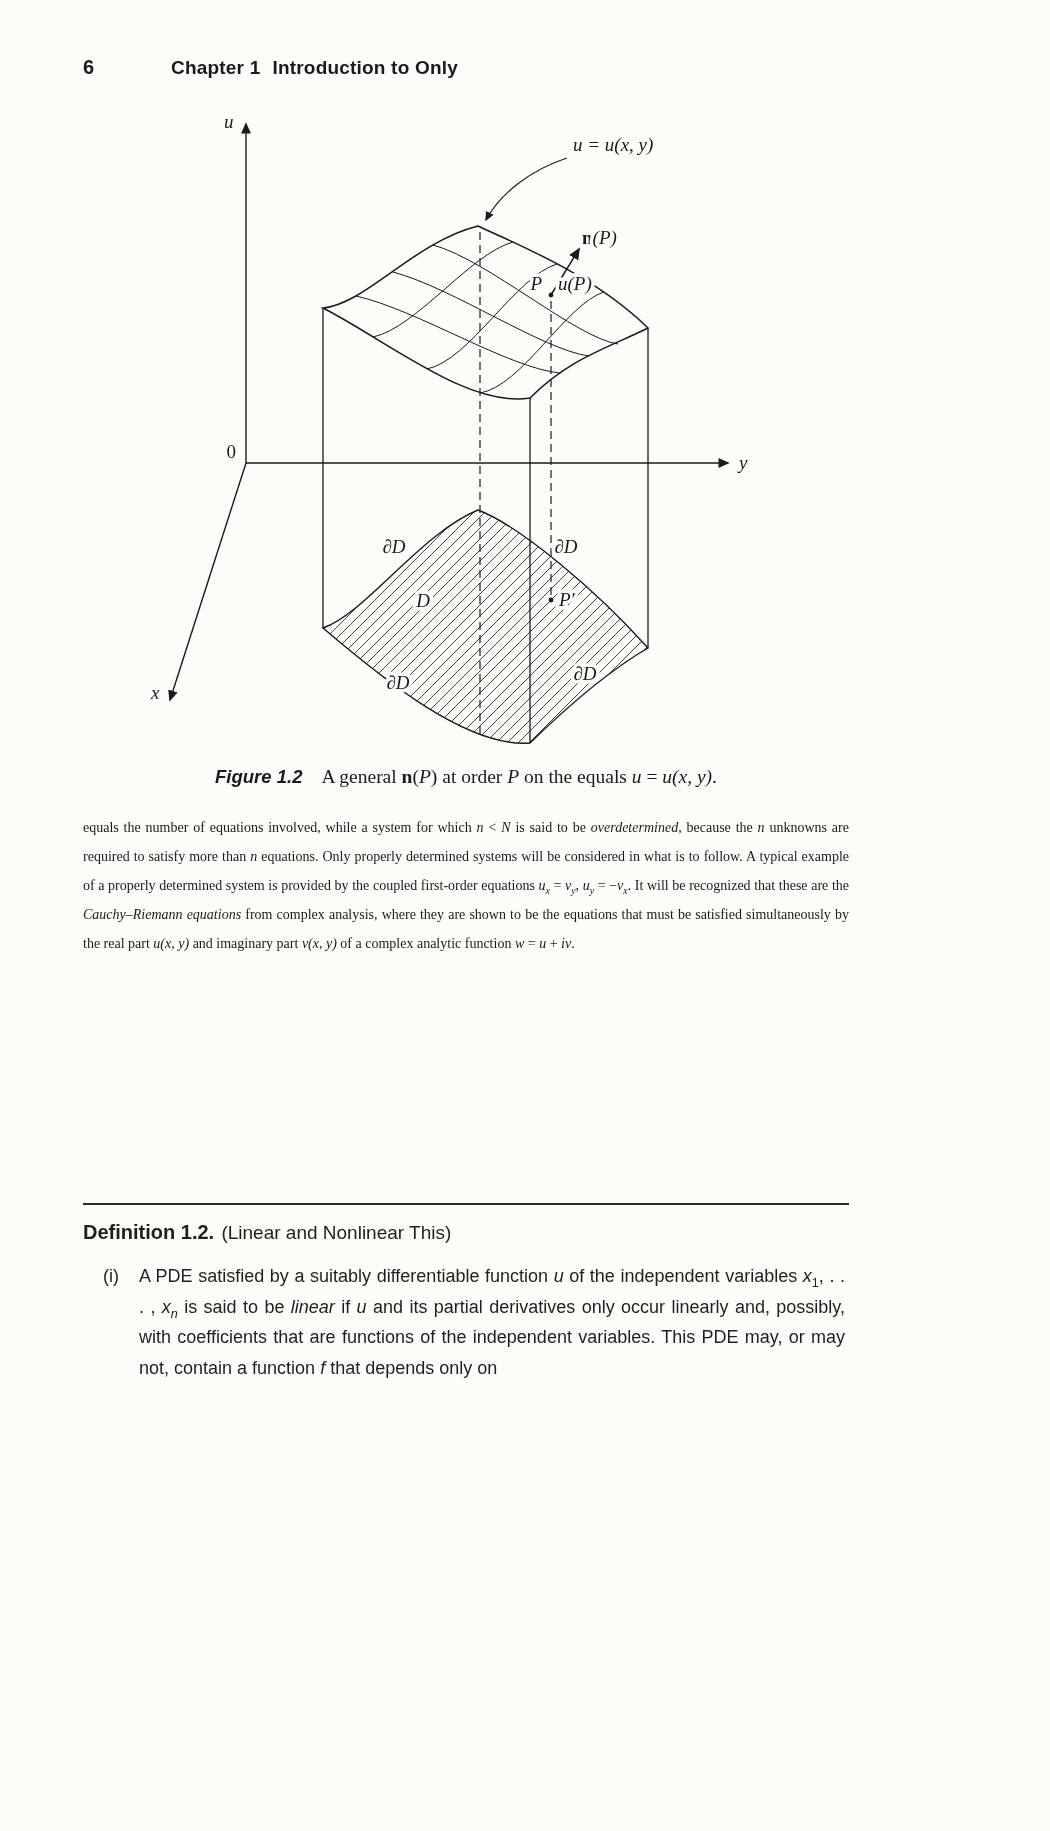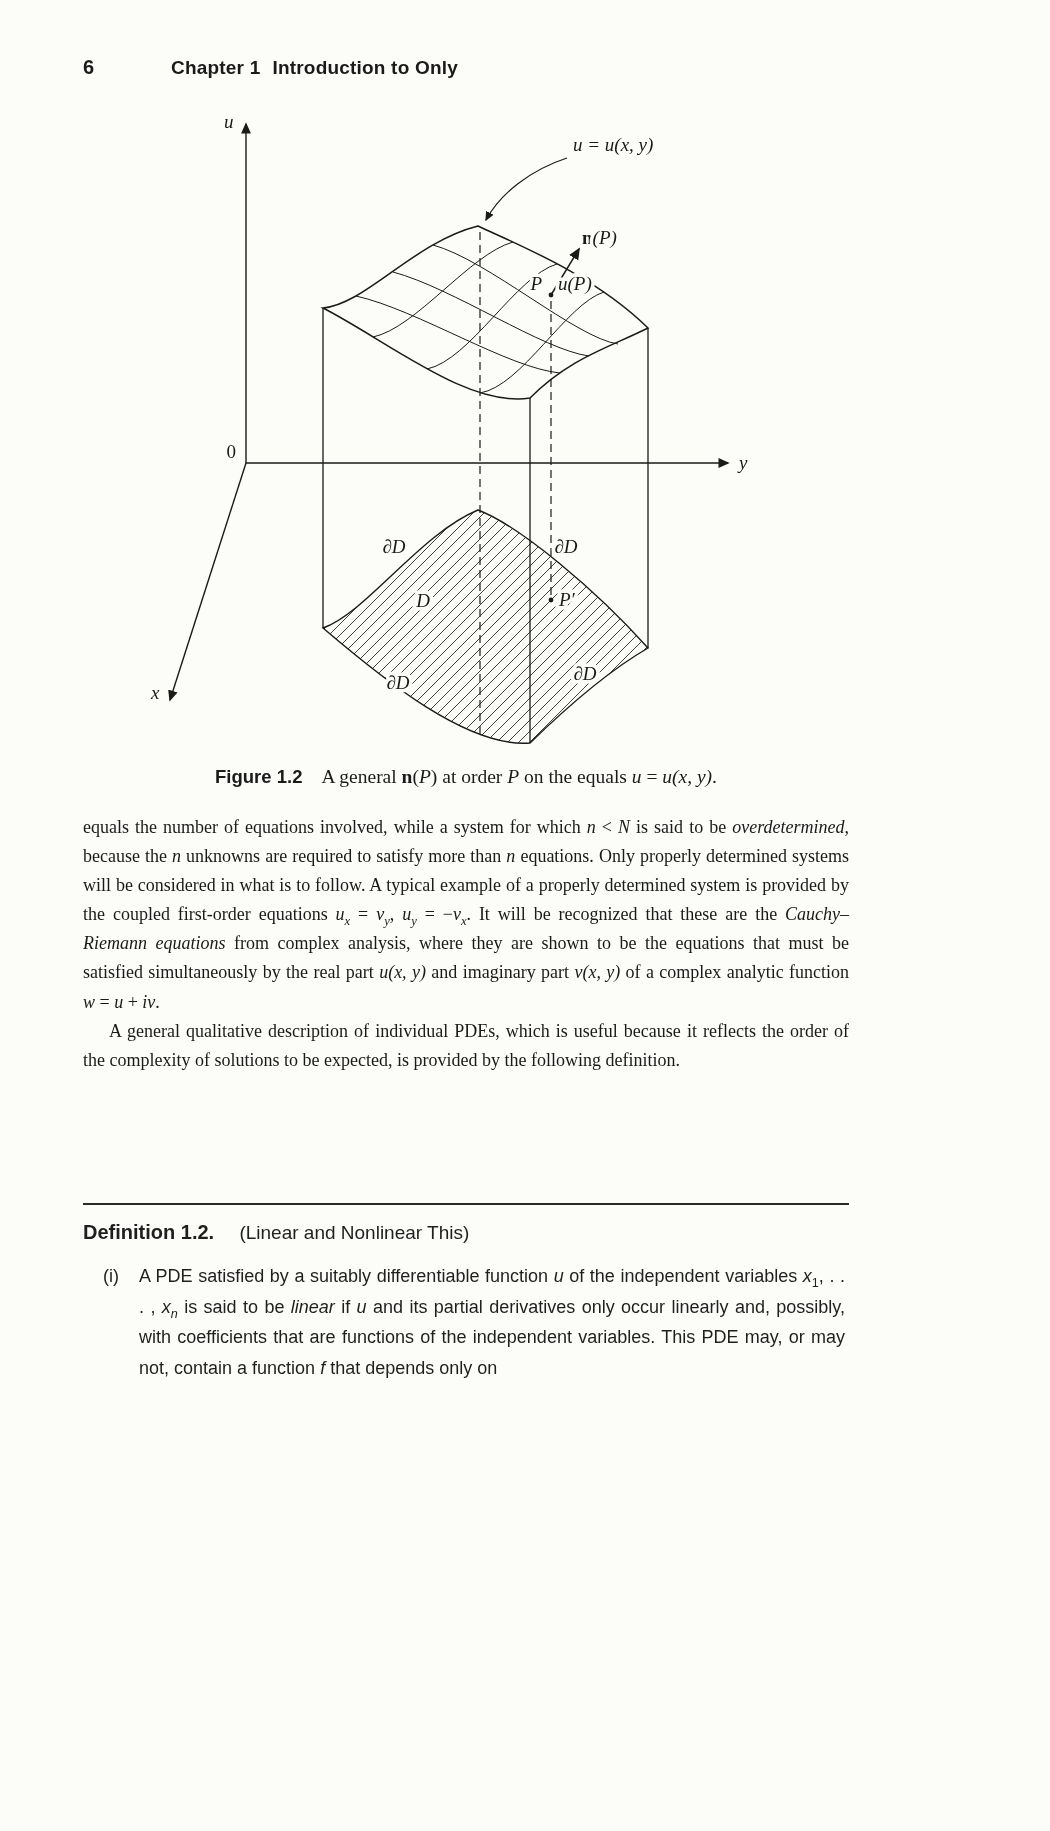--- a/index.html
+++ b/index.html
@@ -32,40 +32,40 @@
   }
   .fig-svg text.itx { font-style:italic; }
   .fig-svg .halo { paint-order:stroke fill; stroke:#fcfcf9; stroke-width:7px; stroke-linejoin:round; }
 
   .caption {
     position:absolute; top:766px; left:83px; width:766px;
     text-align:center; font-size:19.5px; color:#1a1a1a;
   }
   .cap-label {
     font-family:"Liberation Sans", sans-serif; font-weight:bold;
-    font-size:18.5px; margin-right:19px;
+    font-size:18.5px; margin-right:19px;font-style:italic;
   }
 
   .body-text {
     position:absolute; top:813px; left:83px; width:766px;
-    font-size:18px; line-height:29.1px; text-align:justify;
+    font-size:14px; line-height:29.1px; text-align:justify;
   }
   .body-text p.indent { text-indent:26px; }
 
   .rule {
     position:absolute; top:1203px; left:83px; width:766px;
     border-top:2px solid #2b2b2b;
   }
 
   .definition {
     position:absolute; top:1221px; left:83px; width:766px;
     font-family:"Liberation Sans", sans-serif; color:#1f1f1f;
   }
   .def-head { font-size:19px; }
-  .def-label { font-weight:bold; font-size:20px; margin-right:20px; }
+  .def-label { font-weight:bold; font-size:20px; margin-right:2px; }
   .def-item { display:flex; margin-top:17px; font-size:18px; line-height:30.5px; }
   .def-marker { flex:none; width:36px; margin-left:20px; }
   .def-text { width:706px; text-align:justify; }
 </style>
 </head>
 <body>
 
 <header class="running-head">
   <span class="page-num">6</span>
   <span class="chap">Chapter 1</span>
@@ -139,21 +139,20 @@
     <text class="itx halo" x="467" y="582" text-anchor="middle">∂D</text>
   </svg>
 </div>
 
 <div class="caption">
   <span class="cap-label">Figure 1.2</span><span class="cap-text"><span>A general </span><span class="bf">n</span><span>(</span><span class="it">P</span><span>) at order </span><span class="it">P</span><span> on the equals </span><span class="it">u</span><span> = </span><span class="it">u(x, y)</span><span>.</span></span>
 </div>
 
 <div class="body-text">
   <p><span>equals the number of equations involved, while a system for which </span><span class="it">n</span><span> &lt; </span><span class="it">N</span><span> is said to be </span><span class="it">overdetermined</span><span>, because the </span><span class="it">n</span><span> unknowns are required to satisfy more than </span><span class="it">n</span><span> equations. Only properly determined systems will be considered in what is to follow. A typical example of a properly determined system is provided by the coupled first-order equations </span><span class="it">u</span><sub class="it">x</sub><span> = </span><span class="it">v</span><sub class="it">y</sub><span>, </span><span class="it">u</span><sub class="it">y</sub><span> = −</span><span class="it">v</span><sub class="it">x</sub><span>. It will be recognized that these are the </span><span class="it">Cauchy–Riemann equations</span><span> from complex analysis, where they are shown to be the equations that must be satisfied simultaneously by the real part </span><span class="it">u(x, y)</span><span> and imaginary part </span><span class="it">v(x, y)</span><span> of a complex analytic function </span><span class="it">w</span><span> = </span><span class="it">u</span><span> + </span><span class="it">iv</span><span>.</span></p>
-  <p class="indent">A general qualitative description of individual PDEs, which is useful because it reflects the order of the complexity of solutions to be expected, is provided by the following definition.</p>
 </div>
 
 <div class="rule"></div>
 
 <div class="definition">
   <div class="def-head">
     <span class="def-label">Definition 1.2.</span>
     <span class="def-title">(Linear and Nonlinear This)</span>
   </div>
   <div class="def-item">

